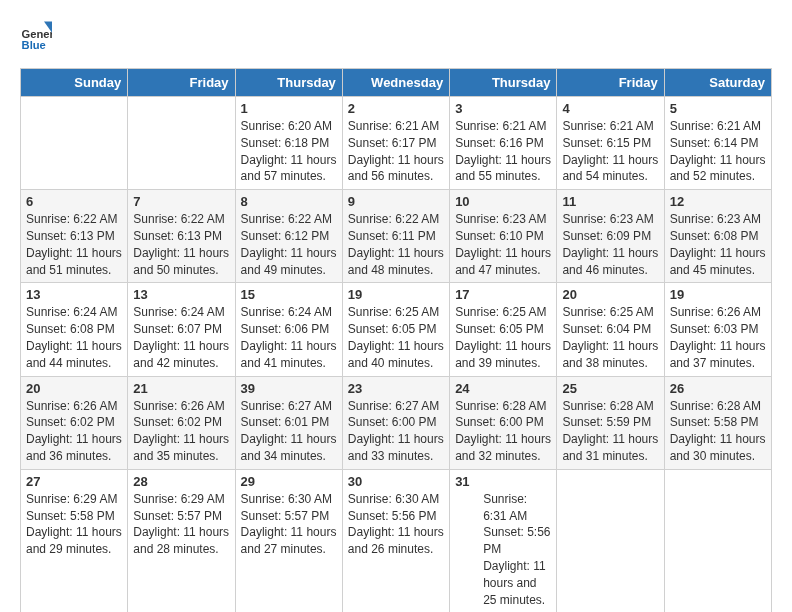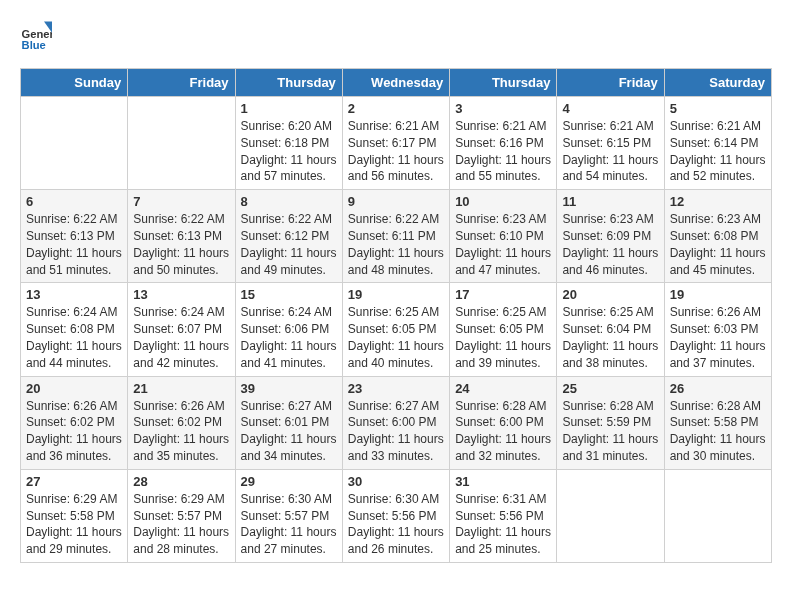--- a/index.html
+++ b/index.html
@@ -300,21 +300,21 @@
 Daylight: 11 hours and 27 minutes.</div>
         </td>
         <td>
           <span class="day-number">30</span>
           <div class="day-info" style="white-space: pre-line;">Sunrise: 6:30 AM
 Sunset: 5:56 PM
 Daylight: 11 hours and 26 minutes.</div>
         </td>
         <td>
           <span class="day-number">31</span>
-          <div class="day-info" style="white-space: pre-line;">Sunrise: 6:31 AM
+          <div class="day-info" style="white-space: pre-line; margin-left: 28px;">Sunrise: 6:31 AM
 Sunset: 5:56 PM
 Daylight: 11 hours and 25 minutes.</div>
         </td>
         <td class="empty-cell"></td>
         <td class="empty-cell"></td>
       </tr>
     </tbody>
 </table>
 
 </body></html>

